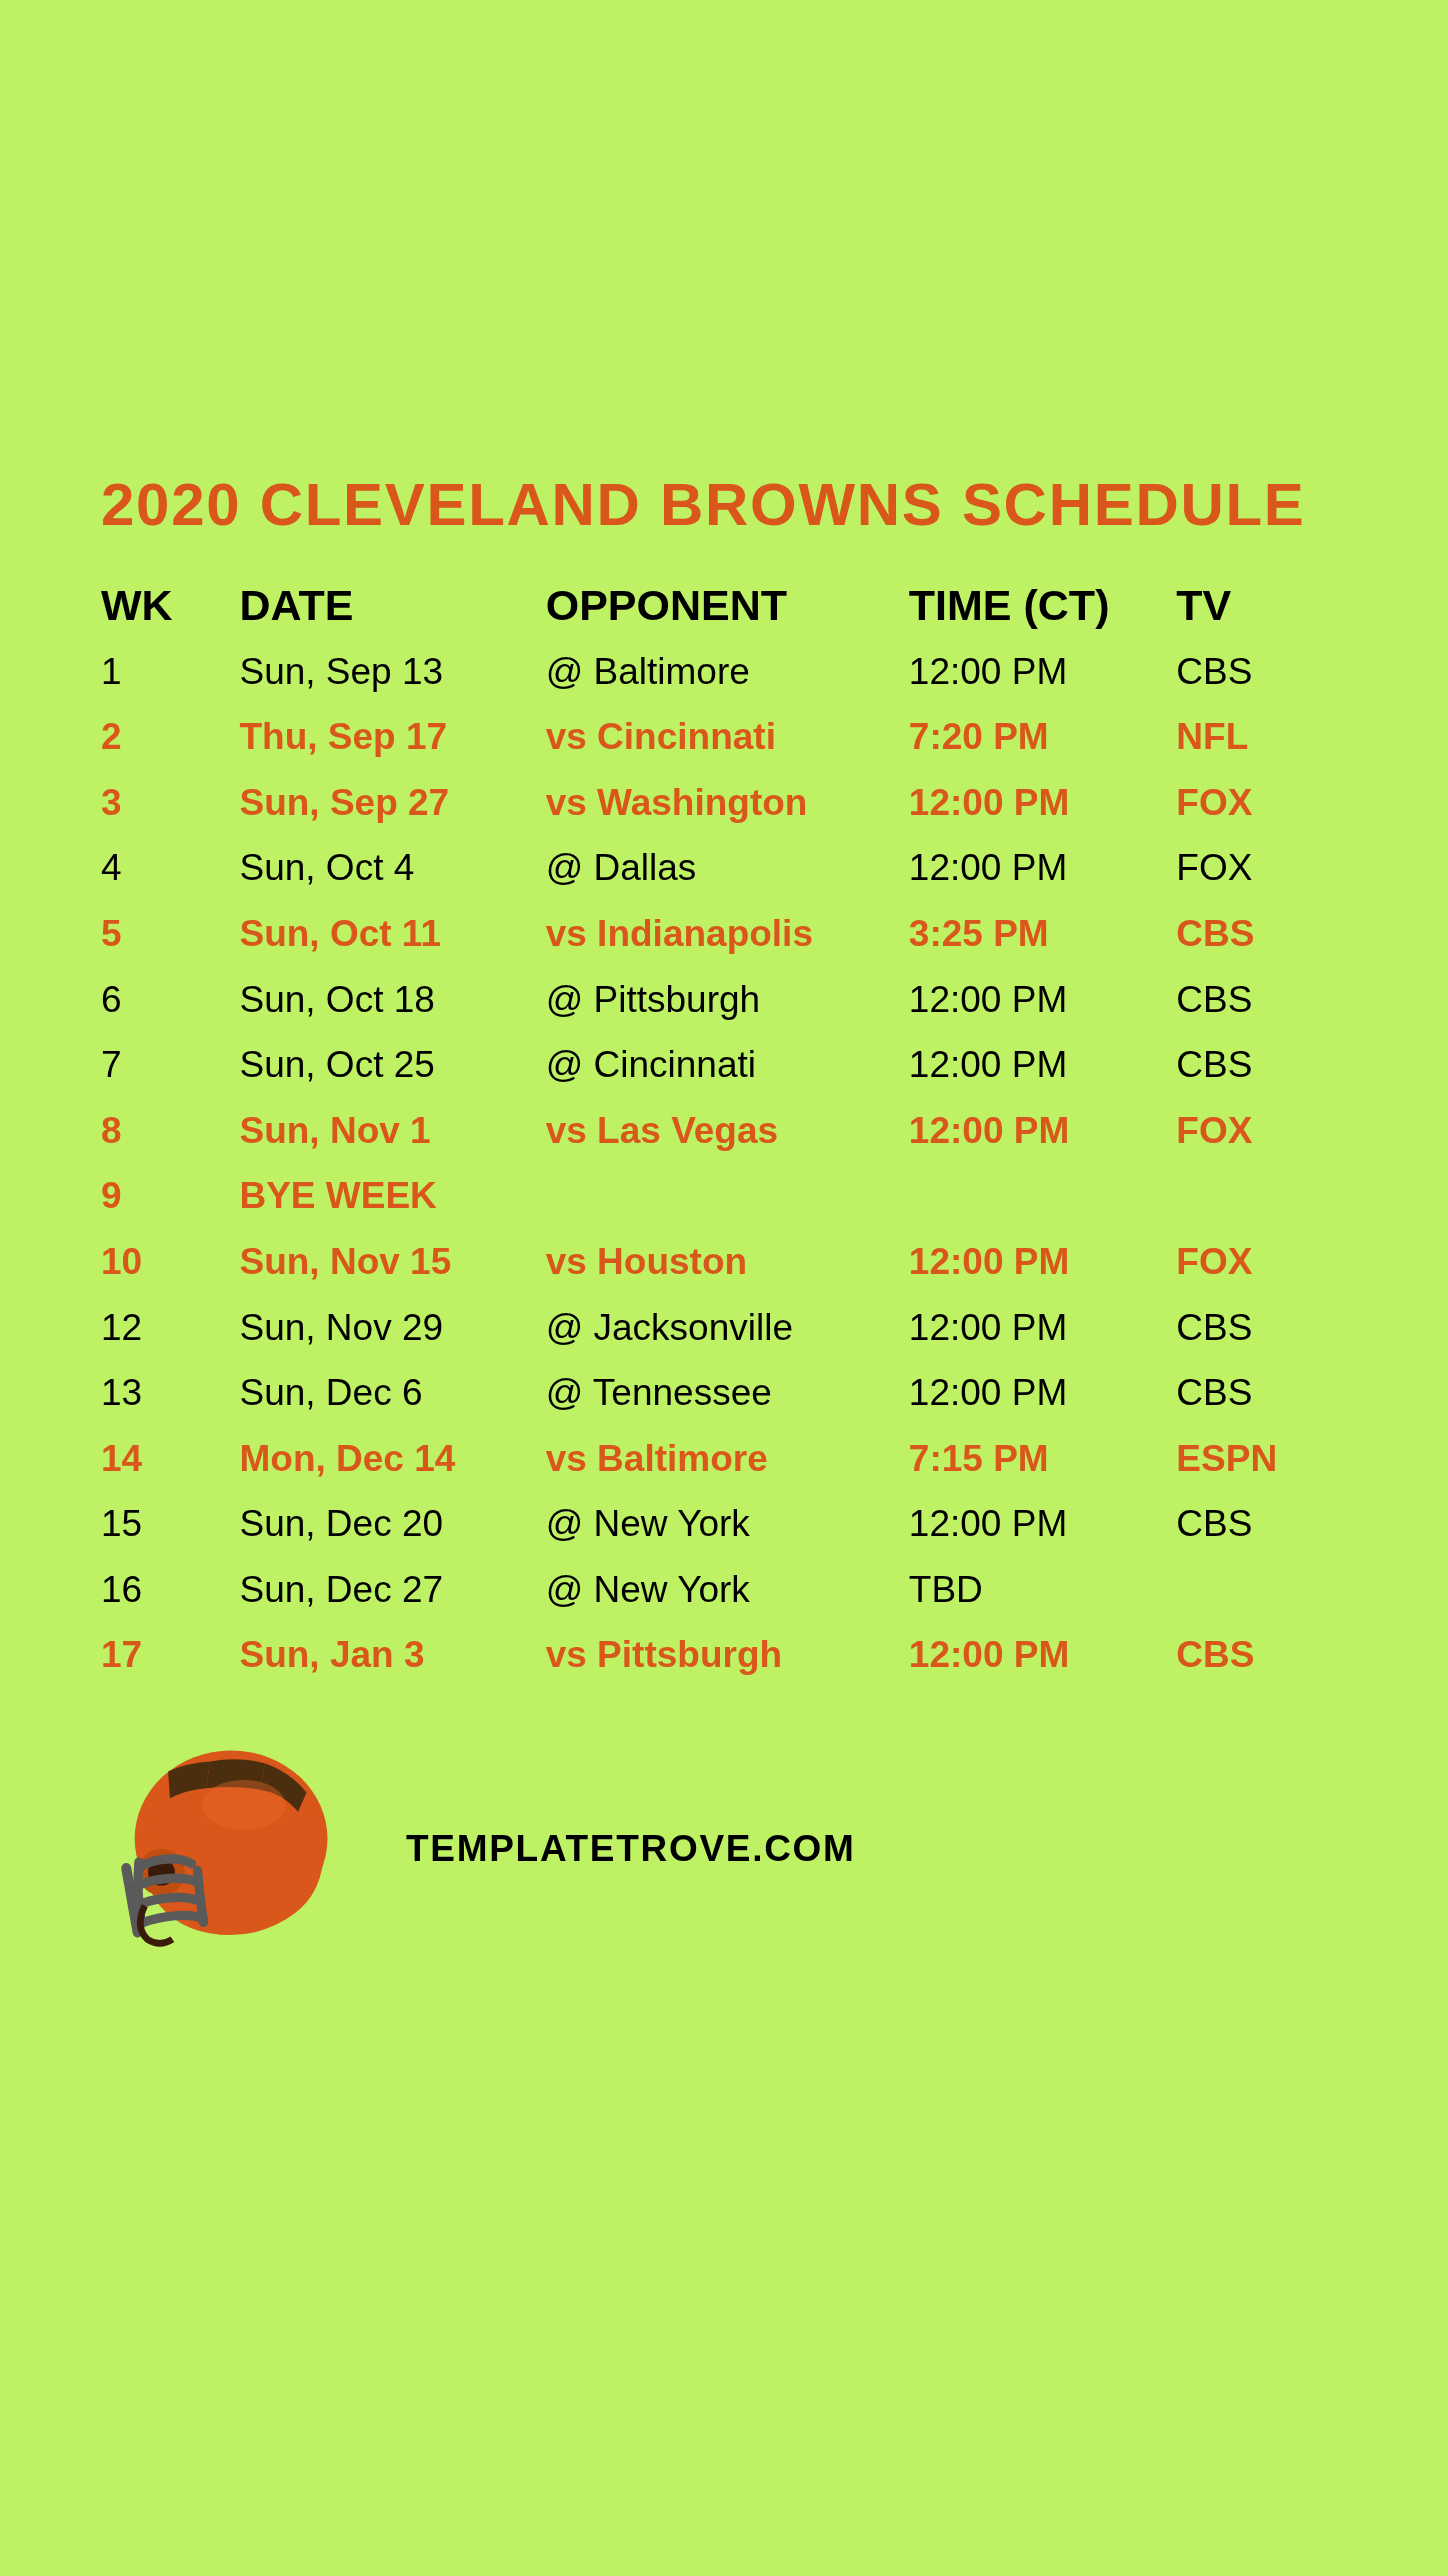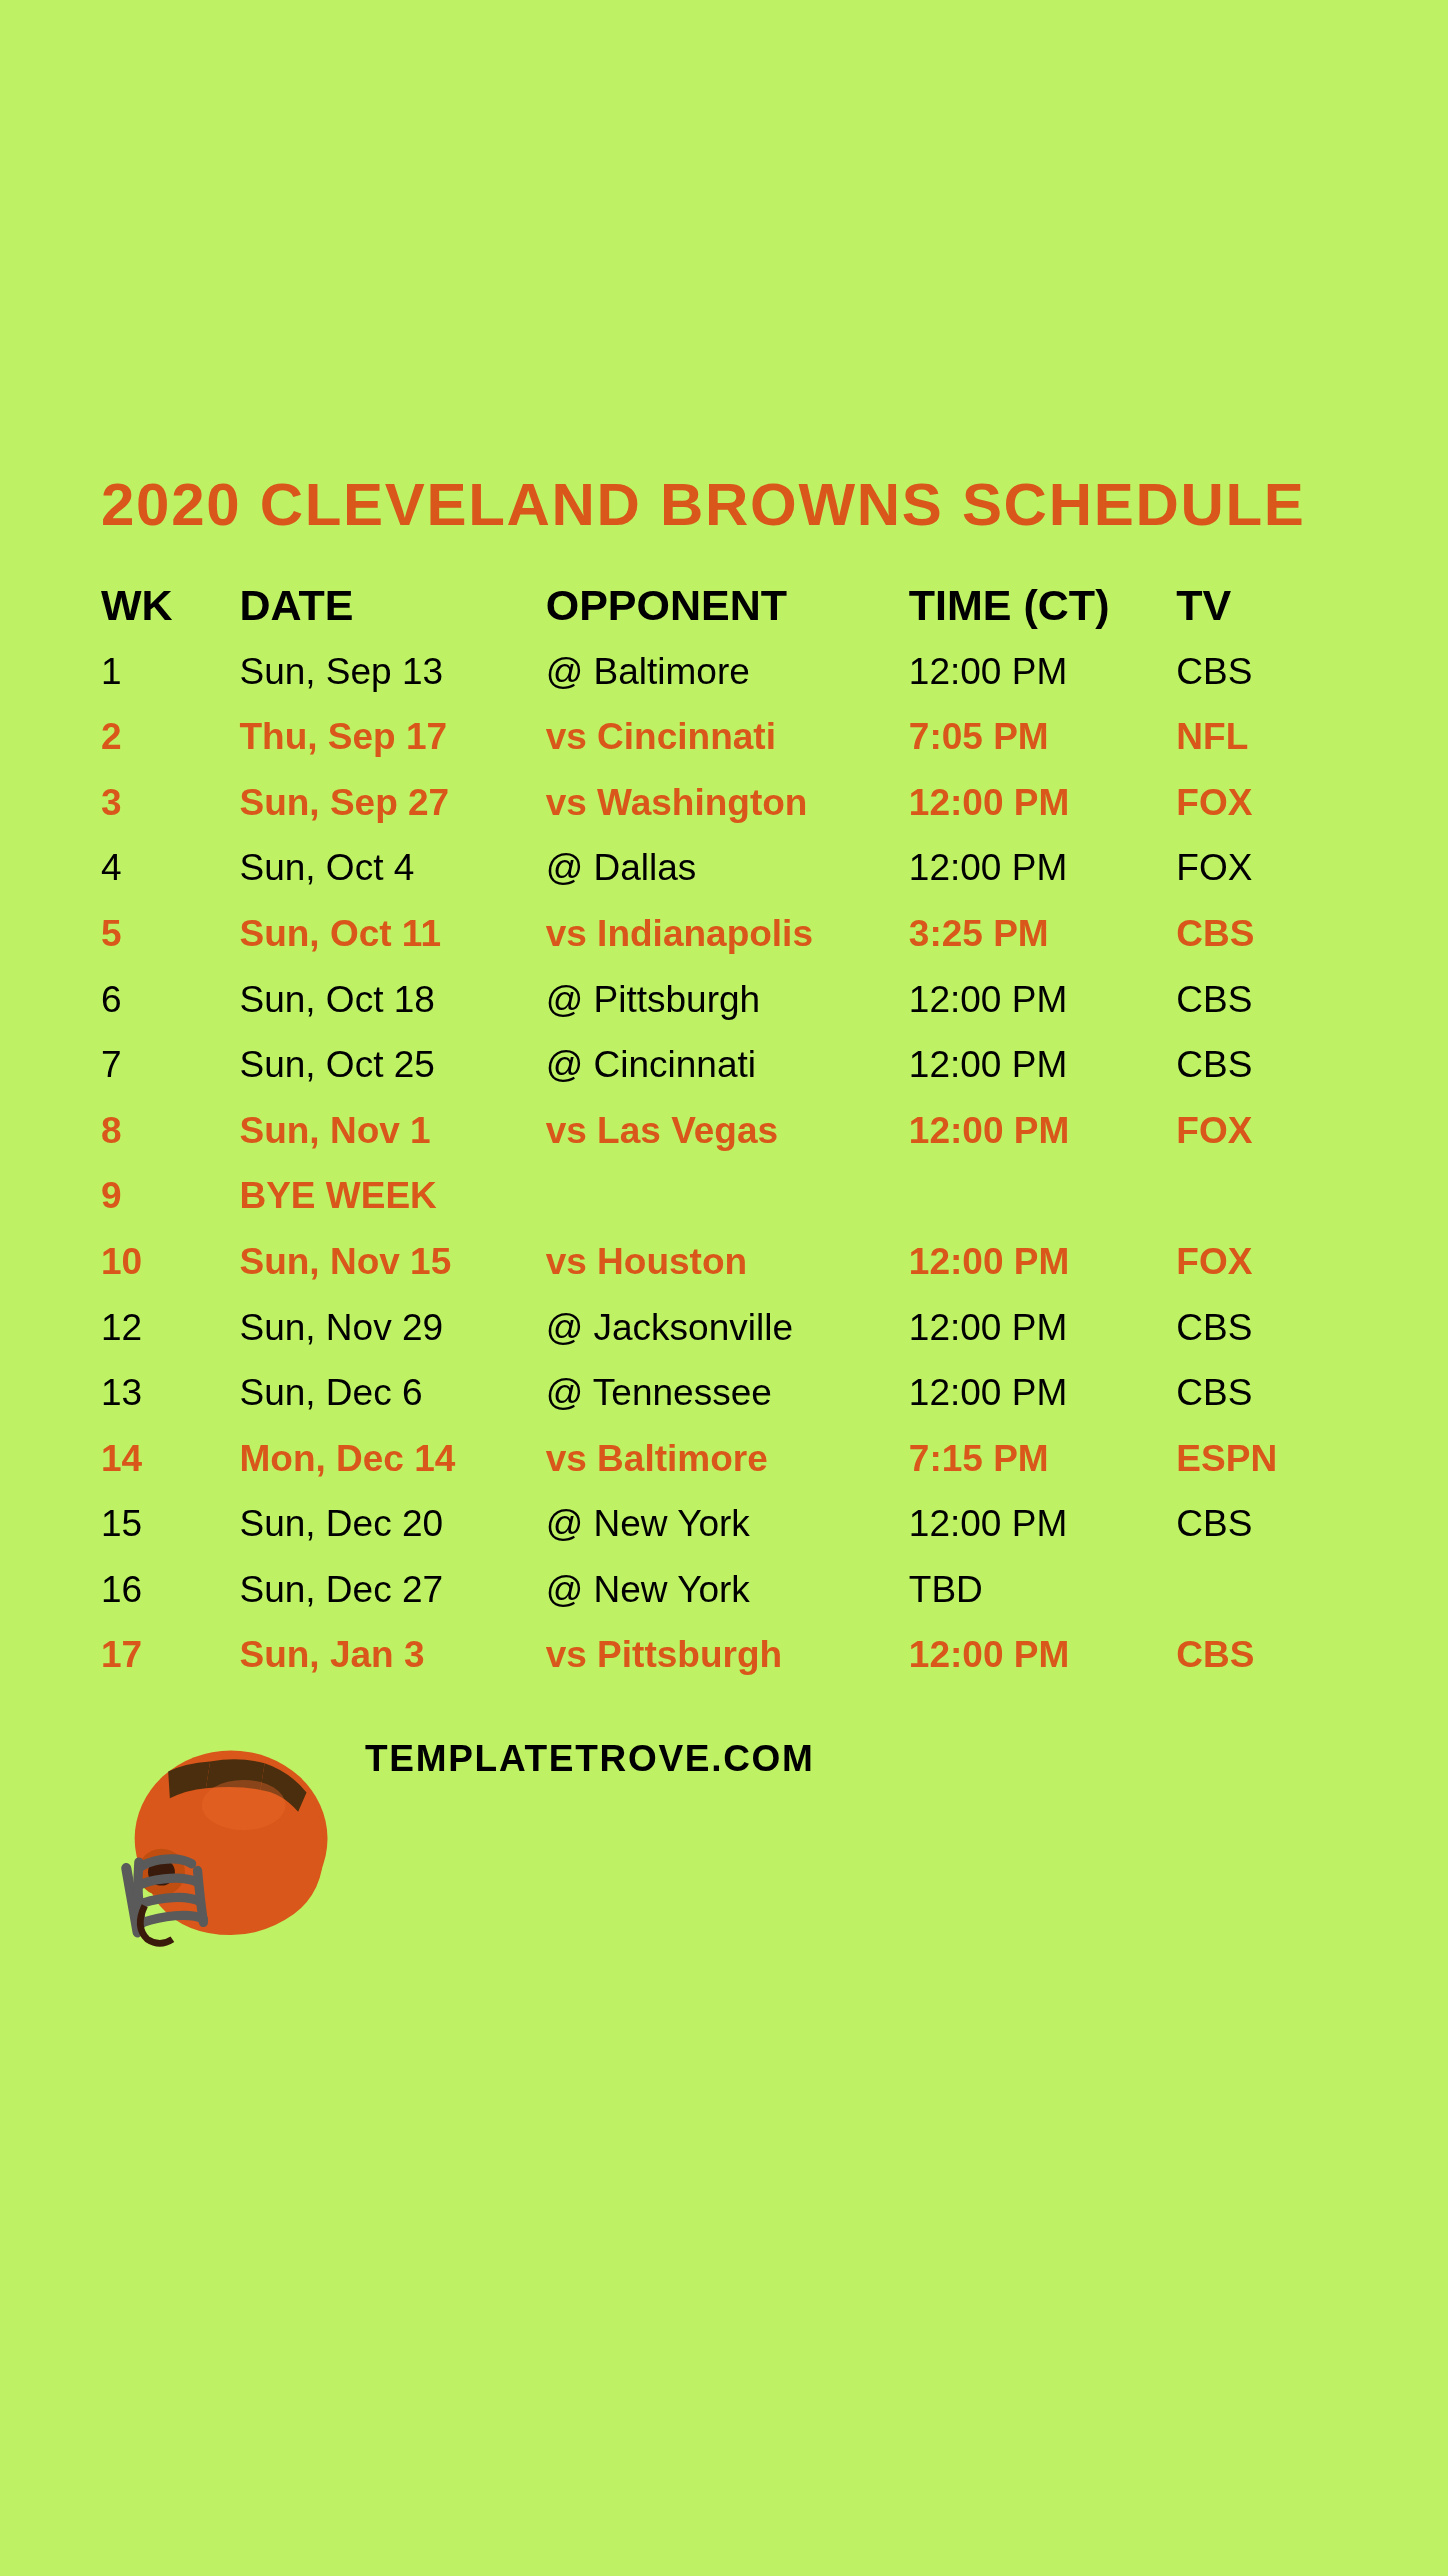--- a/index.html
+++ b/index.html
@@ -81,22 +81,23 @@
     .col-time {
       width: 235px;
       margin-left: 44px;
     }
     .col-tv {
       width: 134px;
     }
 
     .footer {
       display: flex;
+      align-items: center;
       margin-top: 50px;
-      gap: 29px;
+      gap: 70px;
     }
 
     .helmet-svg {
       width: 235px;
       height: 218px;
     }
 
     .footer-text {
       font-size: 37px;
       font-weight: 700;
@@ -126,21 +127,21 @@
         <td class="col-wk">1</td>
         <td class="col-date">Sun, Sep 13</td>
         <td class="col-opponent">@ Baltimore</td>
         <td class="col-time">12:00 PM</td>
         <td class="col-tv">CBS</td>
       </tr>
         <tr class="orange">
         <td class="col-wk">2</td>
         <td class="col-date">Thu, Sep 17</td>
         <td class="col-opponent">vs Cincinnati</td>
-        <td class="col-time">7:05 PM</td>
+        <td class="col-time">7:20 PM</td>
         <td class="col-tv">NFL</td>
       </tr>
         <tr class="orange">
         <td class="col-wk">3</td>
         <td class="col-date">Sun, Sep 27</td>
         <td class="col-opponent">vs Washington</td>
         <td class="col-time">12:00 PM</td>
         <td class="col-tv">FOX</td>
       </tr>
         <tr>

